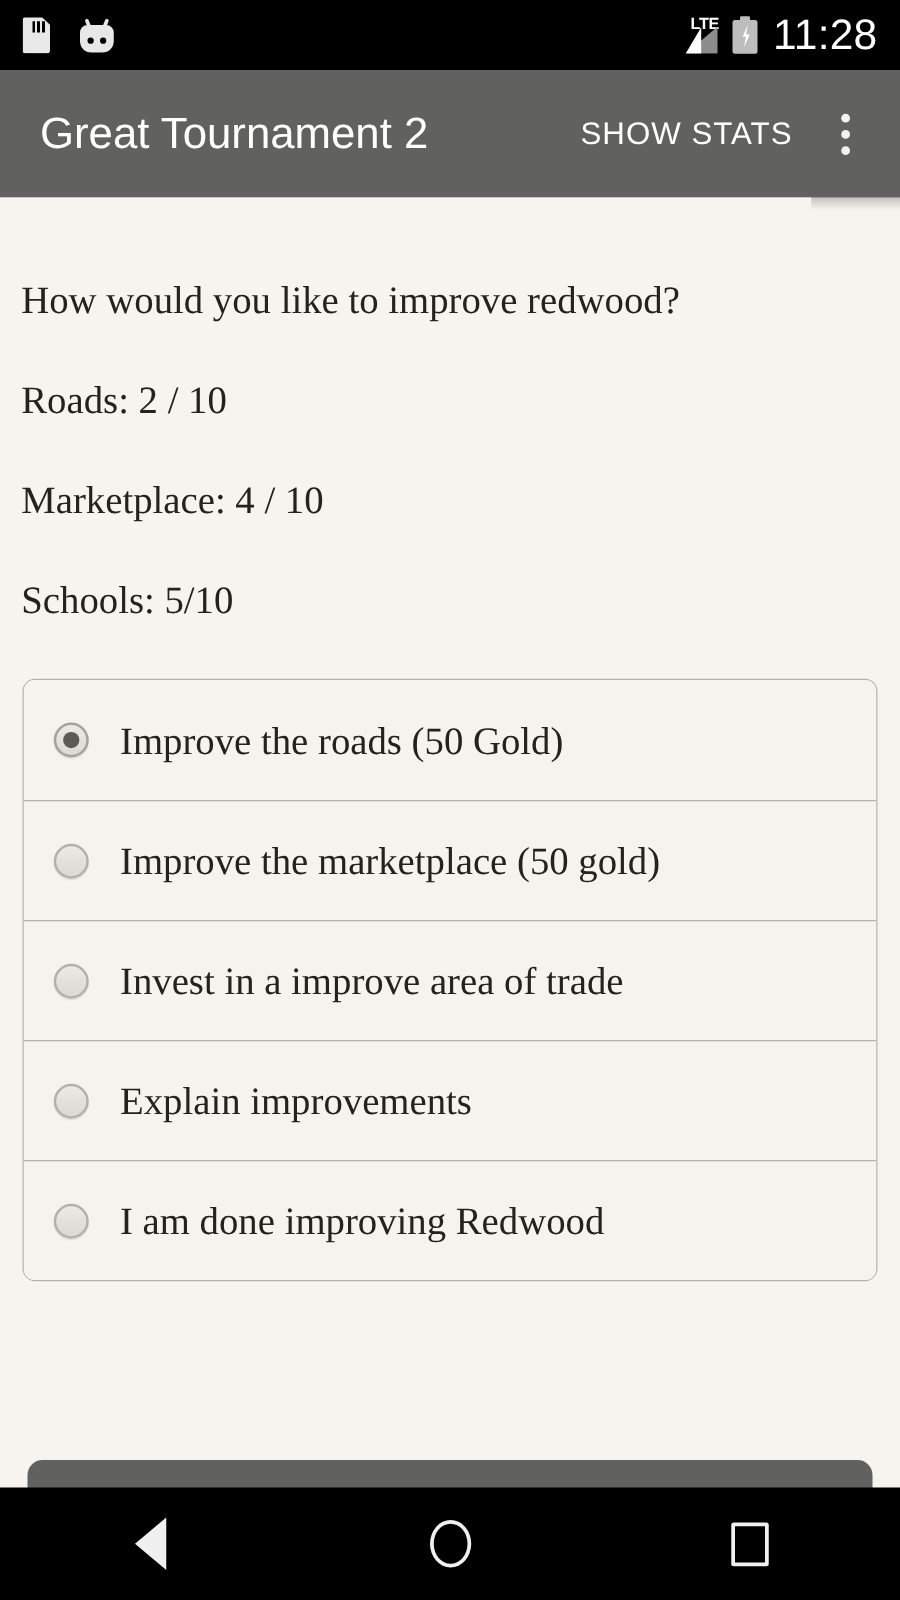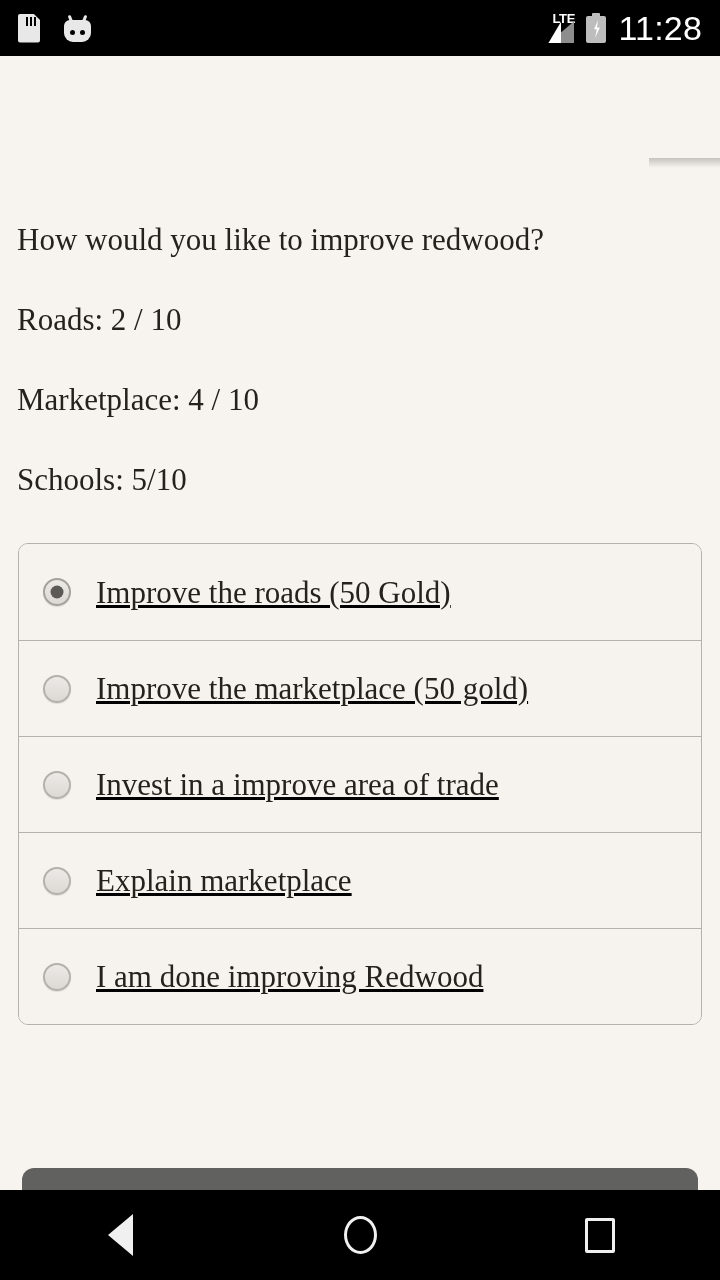--- a/index.html
+++ b/index.html
@@ -256,21 +256,20 @@
     border-radius: 10px;
     overflow: hidden;
   }
   .radio-item {
     position: relative;
     height: 96px;
     display: flex;
     align-items: center;
     padding-left: 24px;
     background: #f6f3ee;
-    text-decoration: underline;
   }
   .radio-item + .radio-item {
     border-top: 1px solid #b6b2ab;
   }
 
   .radio-dot {
     position: relative;
     flex: 0 0 auto;
     width: 28px;
     height: 28px;
@@ -370,20 +369,29 @@
       </div>
       <div class="icon-battery">
         <div class="cap"></div>
         <div class="body"></div>
         <div class="bolt"></div>
       </div>
       <div class="status-time">11:28</div>
     </div>
   </div>
 
+  <div class="app-bar">
+    <div class="app-title">Great Tournament 2</div>
+    <div class="app-action">SHOW STATS</div>
+    <div class="overflow-menu">
+      <span></span>
+        <span></span>
+        <span></span>
+    </div>
+  </div>
   <div class="appbar-shadow"></div>
 
   <div class="content">
 
     <div class="prompt">How would you like to improve redwood?</div>
 
     <div class="stat stat-0">Roads: 2 / 10</div>
     <div class="stat stat-1">Marketplace: 4 / 10</div>
     <div class="stat stat-2">Schools: 5/10</div>
 
@@ -400,21 +408,21 @@
       </div>
 
       <div class="radio-item">
         <div class="radio-dot"></div>
         <div class="radio-label">Invest in a improve area of trade</div>
       </div>
 
 
       <div class="radio-item">
         <div class="radio-dot"></div>
-        <div class="radio-label">Explain marketplace</div>
+        <div class="radio-label">Explain improvements</div>
       </div>
 
       <div class="radio-item">
         <div class="radio-dot"></div>
         <div class="radio-label">I am done improving Redwood</div>
       </div>
 
     </div>
   </div>
 

